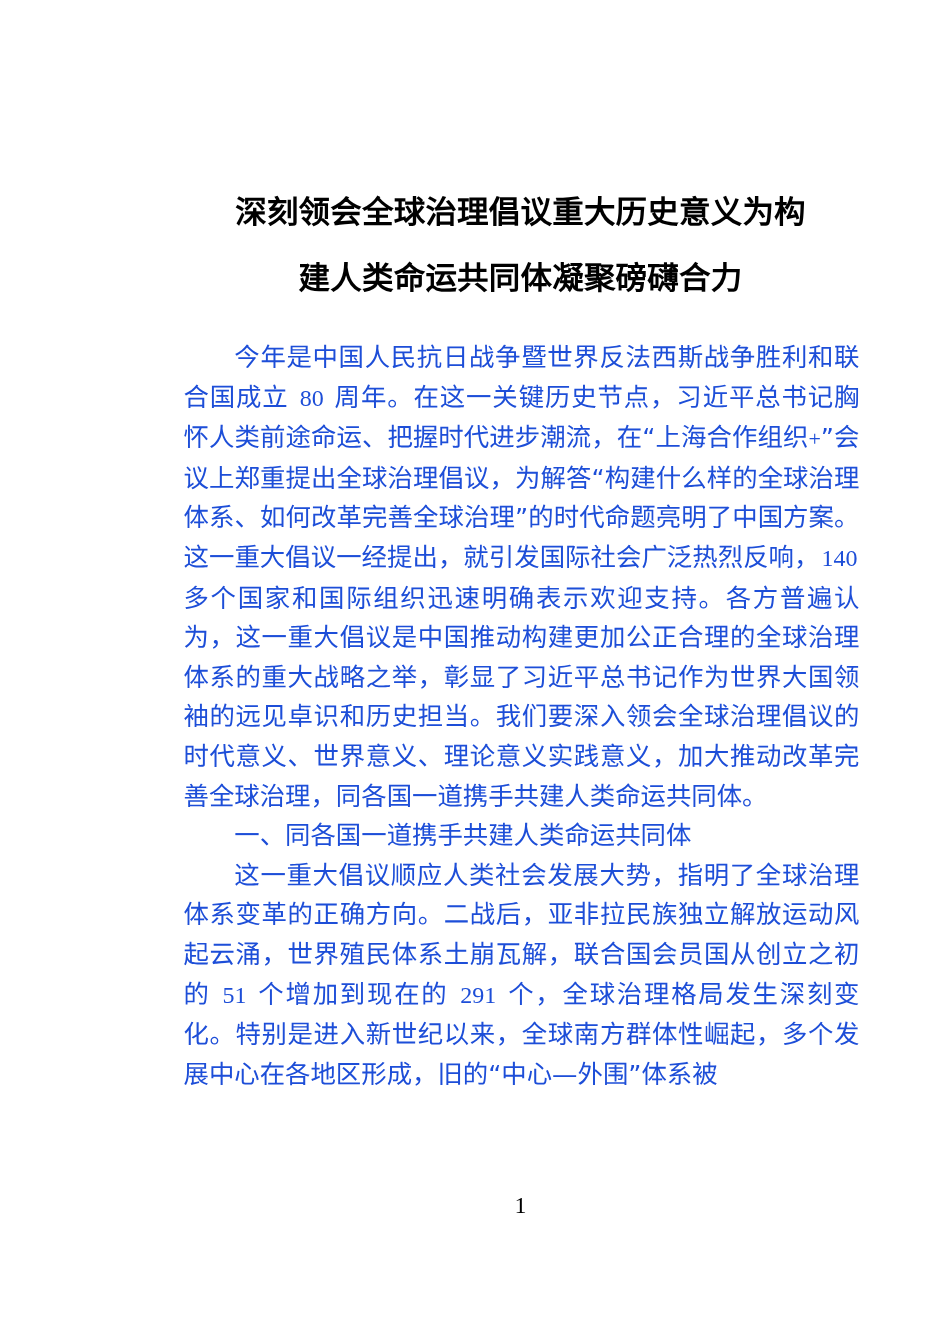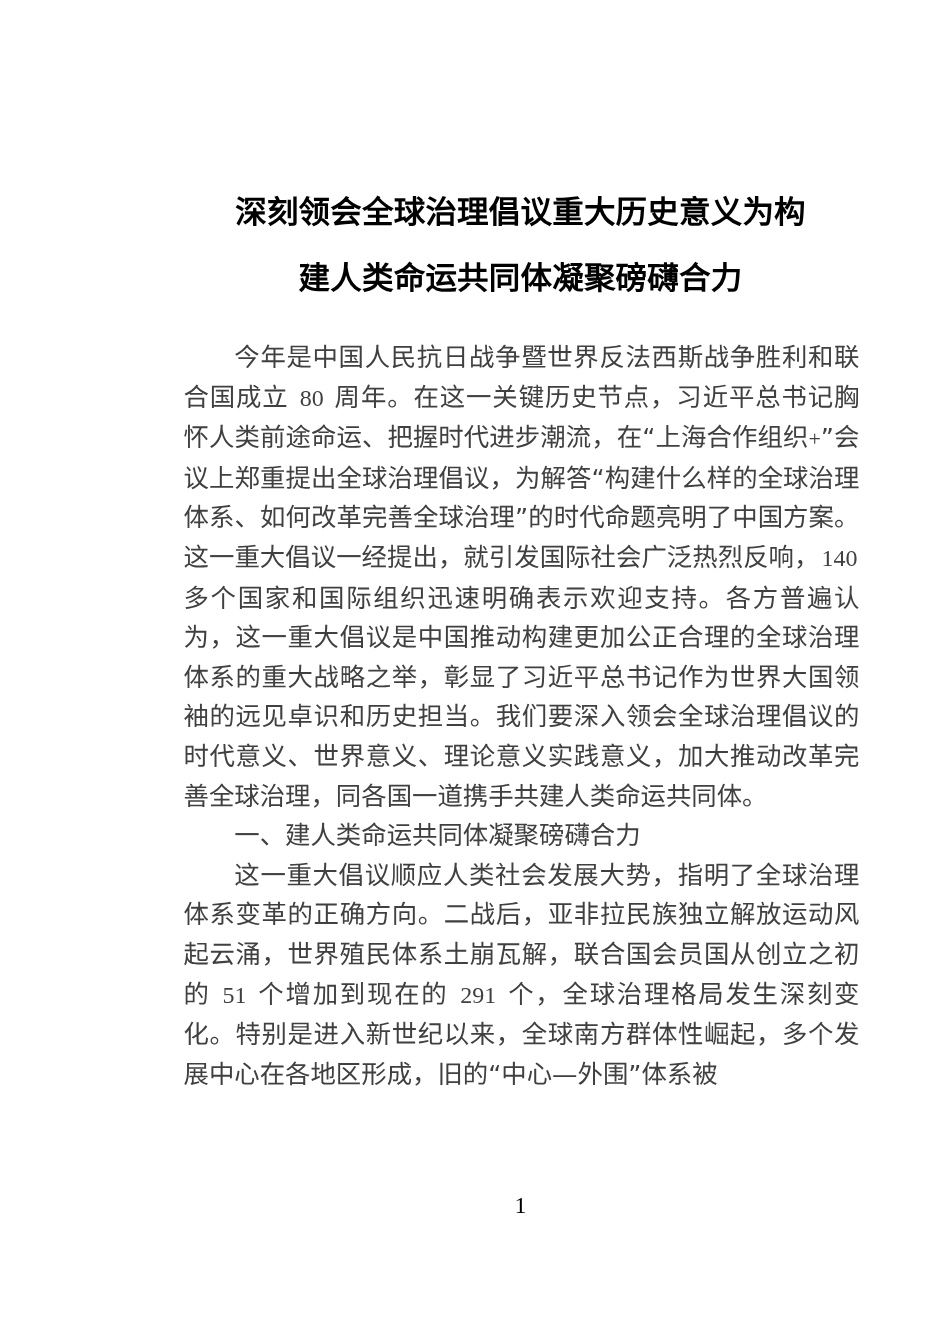--- a/index.html
+++ b/index.html
@@ -37,21 +37,21 @@
 
   
   .body-block {
     position: absolute;
     left: 138px;
     top: 338px;
     width: 676px;
     font-family: "DejaVu Sans", "Liberation Sans", sans-serif;
     font-size: 25.4px;
     line-height: 39.6px;
-    color: #404040;
+    color: #1d4ed8;
     text-align: justify;
     text-justify: inter-ideograph;
   }
   .body-block p {
     margin: 0;
     padding: 0;
     text-indent: 2em;
     text-align: justify;
     text-justify: inter-ideograph;
     word-break: break-all;
@@ -84,19 +84,19 @@
 
 <div class="page">
 
   <h1 class="doc-title">
     <span class="tline">深刻领会全球治理倡议重大历史意义为构</span>
     <span class="tline">建人类命运共同体凝聚磅礴合力</span>
   </h1>
 
   <div class="body-block">
     <p>今年是中国人民抗日战争暨世界反法西斯战争胜利和联合国成立 <span class="num">80</span> 周年。在这一关键历史节点，习近平总书记胸怀人类前途命运、把握时代进步潮流，在“上海合作组织<span class="plus">+</span>”会议上郑重提出全球治理倡议，为解答“构建什么样的全球治理体系、如何改革完善全球治理”的时代命题亮明了中国方案。这一重大倡议一经提出，就引发国际社会广泛热烈反响，<span class="num">140</span> 多个国家和国际组织迅速明确表示欢迎支持。各方普遍认为，这一重大倡议是中国推动构建更加公正合理的全球治理体系的重大战略之举，彰显了习近平总书记作为世界大国领袖的远见卓识和历史担当。我们要深入领会全球治理倡议的时代意义、世界意义、理论意义实践意义，加大推动改革完善全球治理，同各国一道携手共建人类命运共同体。</p>
-    <p>一、建人类命运共同体凝聚磅礴合力</p>
+    <p>一、同各国一道携手共建人类命运共同体</p>
     <p>这一重大倡议顺应人类社会发展大势，指明了全球治理体系变革的正确方向。二战后，亚非拉民族独立解放运动风起云涌，世界殖民体系土崩瓦解，联合国会员国从创立之初的 <span class="num">51</span> 个增加到现在的 <span class="num">291</span> 个，全球治理格局发生深刻变化。特别是进入新世纪以来，全球南方群体性崛起，多个发展中心在各地区形成，旧的“中心—外围”体系被</p>
   </div>
 
   <div class="page-number">1</div>
 
 </div>
 
 </body></html>

